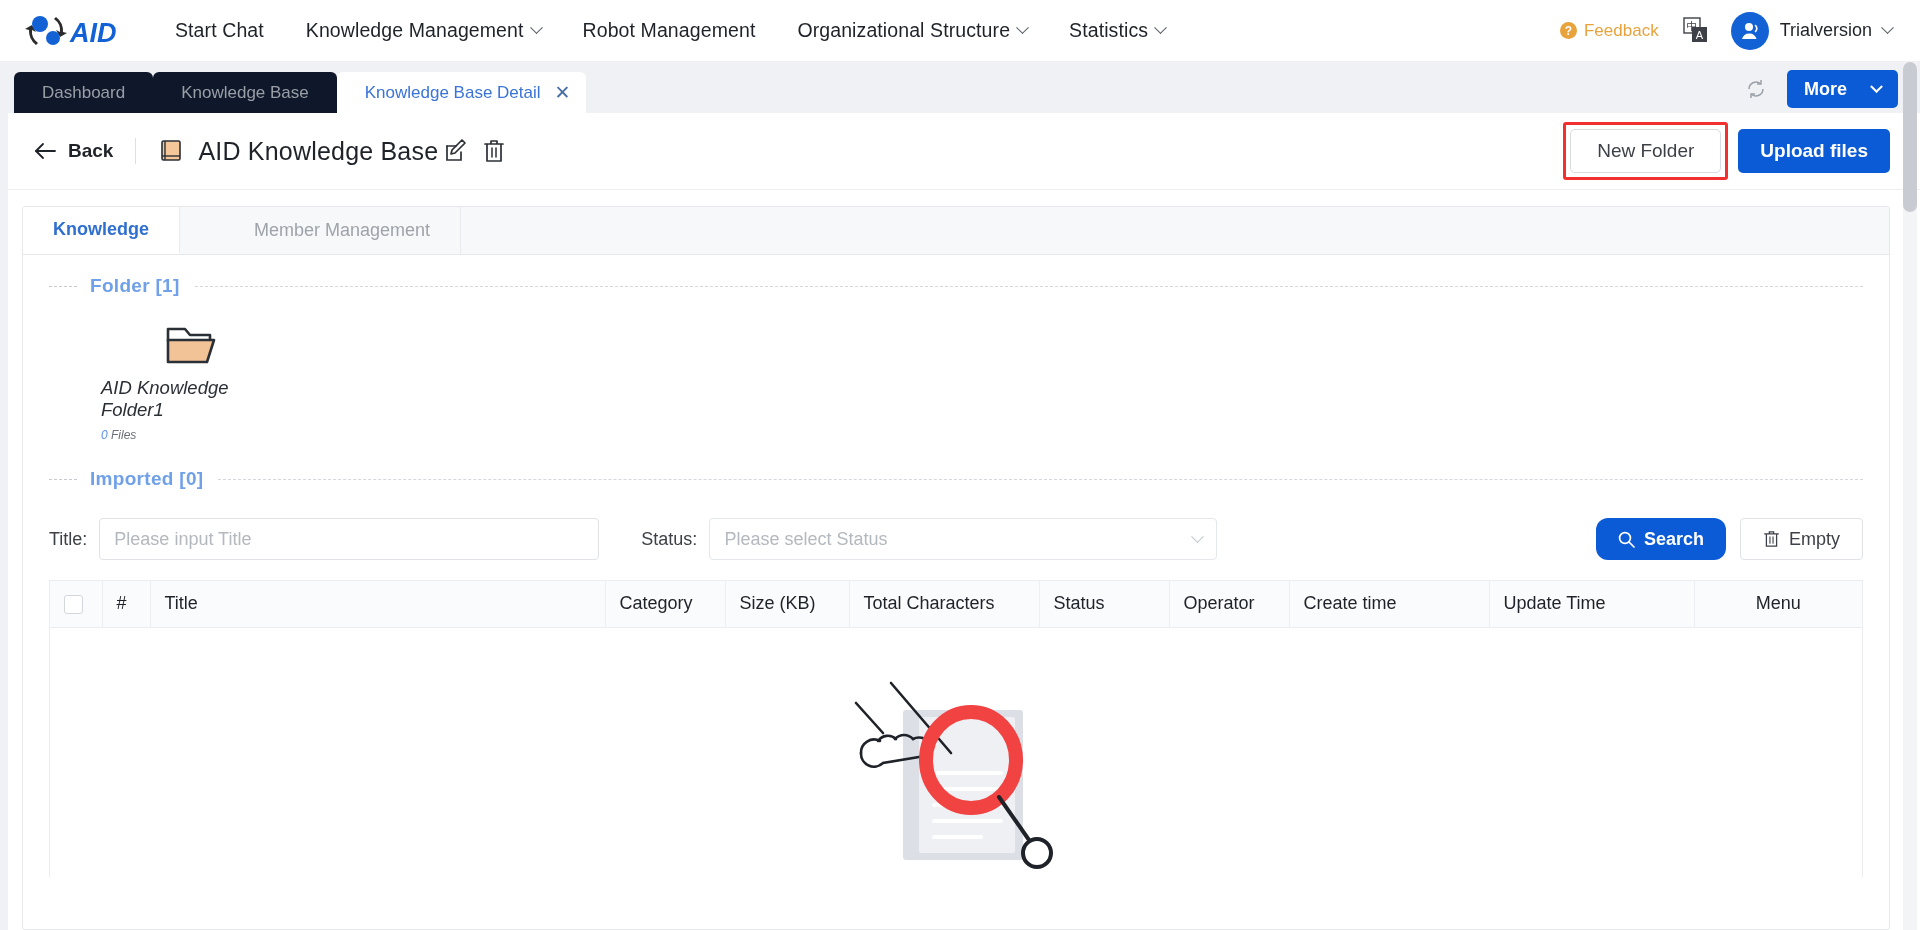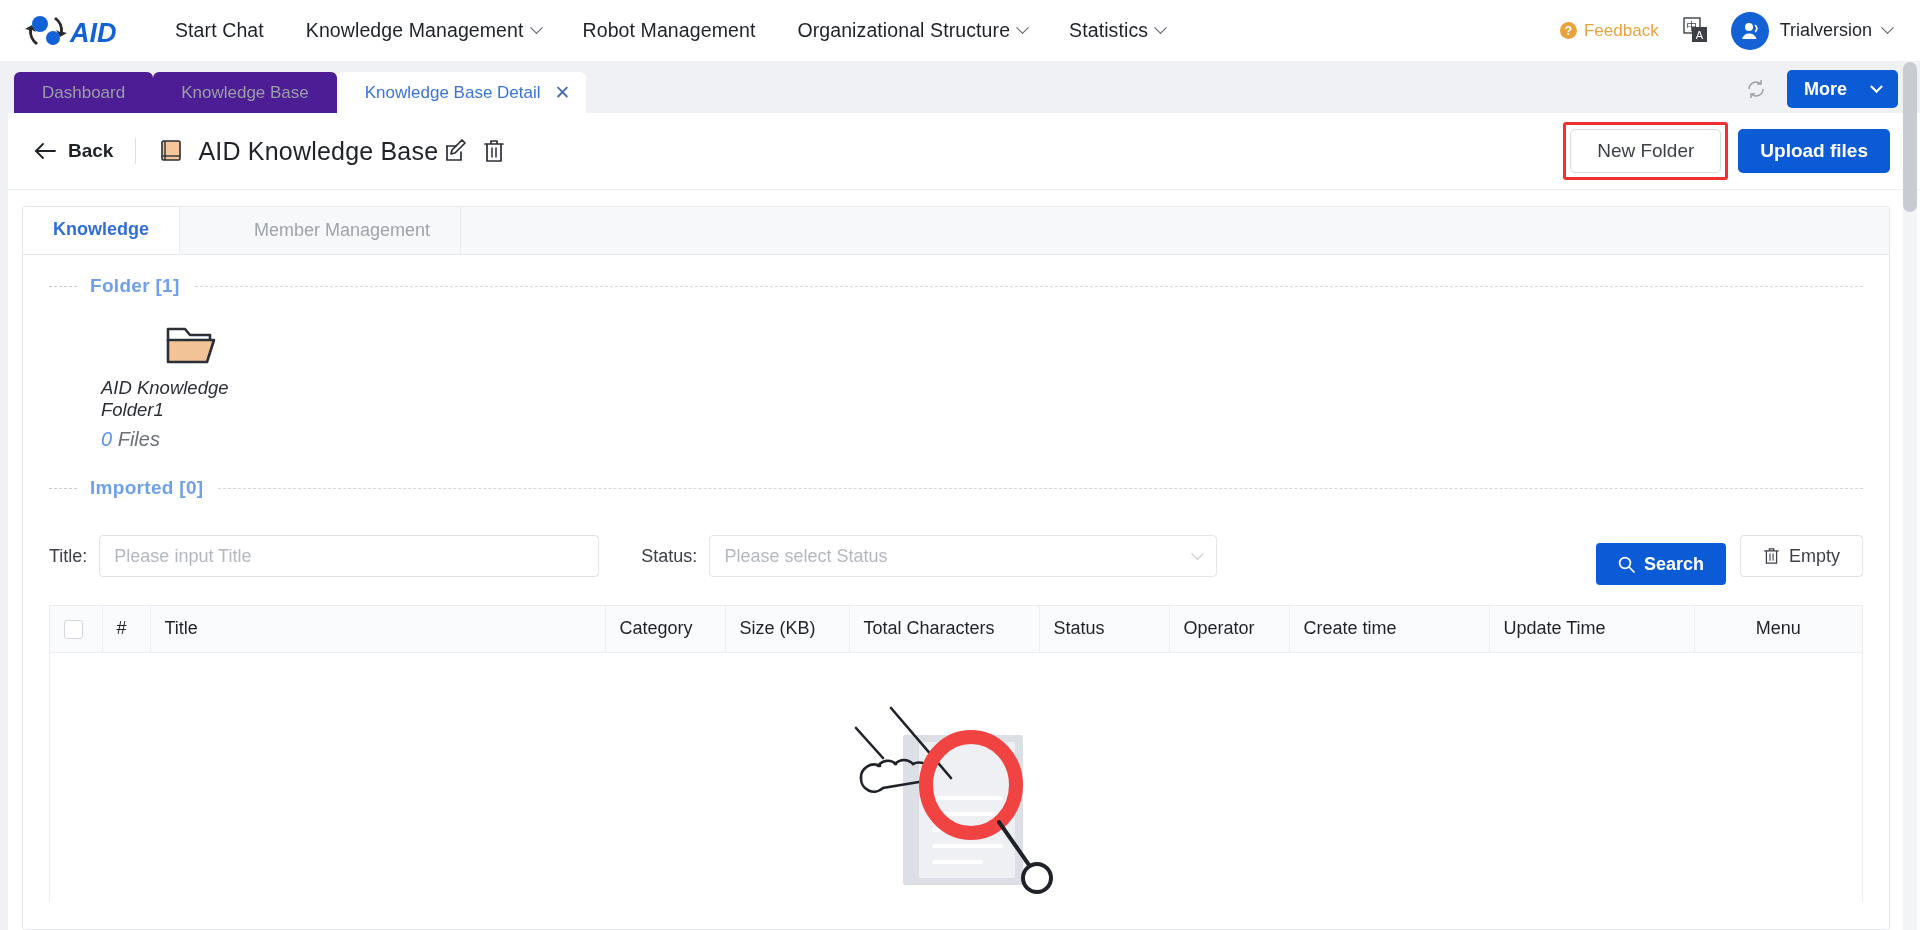--- a/index.html
+++ b/index.html
@@ -84,21 +84,21 @@
     height: 41px;
     display: flex; align-items: center;
     padding: 0 28px;
     font-size: 17px;
     color: #9a9ea6;
     border-radius: 6px 6px 0 0;
     cursor: pointer;
     white-space: nowrap;
     background: transparent;
   }
-  .tab.inactive-1 { background: #4c1d95; }
+  .tab.inactive-1 { background: #0f172a; }
   .tab.active {
     background: #ffffff;
     color: #3a74d8;
     padding-right: 16px;
   }
   .tab-close {
     margin-left: 14px; font-size: 19px; color: #4a6fa5;
     line-height: 1; cursor: pointer;
   }
   .tabbar-right {
@@ -214,21 +214,21 @@
     margin-left: 15px;
   }
 
   
   .folder-grid { display: flex; padding: 18px 0 4px 52px; }
   .folder-item {
     width: 180px; text-align: left; cursor: pointer; font-style: italic;
   }
   .folder-icon { display:flex; justify-content:center; margin-bottom: 8px; }
   .folder-name { font-size: 18.5px; color: #2b2f36; margin-bottom: 7px; }
-  .folder-count { font-size: 20px; color: #6b7078; }
+  .folder-count { font-size: 12px; color: #6b7078; }
   .folder-count .num { color: #5b93e8; }
 
   
   .form-row {
     display: flex; align-items: center;
     padding: 22px 0 0 0;
   }
   .lbl { font-size: 18px; color: #3d4147; margin-right: 12px; white-space: nowrap; }
   .inp {
     height: 42px; border: 1px solid #dfe2e7; border-radius: 4px;
@@ -241,25 +241,24 @@
     padding: 0 14px; font-size: 18px; color: #b4b8bf;
     display: flex; align-items: center; cursor: pointer; background:#fff;
   }
   .sel .chev2 {
     margin-left: auto; width: 9px; height: 9px;
     border-right: 1.6px solid #c4c8cf; border-bottom: 1.6px solid #c4c8cf;
     transform: rotate(45deg) translate(-2px,-2px);
   }
   .form-actions { margin-left: auto; display: flex; align-items: center; gap: 14px; }
   .btn-search {
-    background: #0c5bd6; color: #fff; border: none; border-radius: 4px;
+    background: #0c5bd6; color: #fff; border: none; border-radius: 12px;
     height: 42px; padding: 0 22px; font-size: 18px; font-weight: 600;
     display: flex; align-items: center; gap: 9px; cursor: pointer;
     font-family: inherit;
-    margin-top: 16px;
   }
   .btn-empty {
     background: #fff; color: #3d4147; border: 1px solid #dfe2e7; border-radius: 4px;
     height: 42px; padding: 0 22px; font-size: 18px;
     display: flex; align-items: center; gap: 9px; cursor: pointer;
     font-family: inherit;
   }
 
   
   .table-wrap { margin-top: 20px; border: 1px solid #ebedf0; border-bottom: none; }

